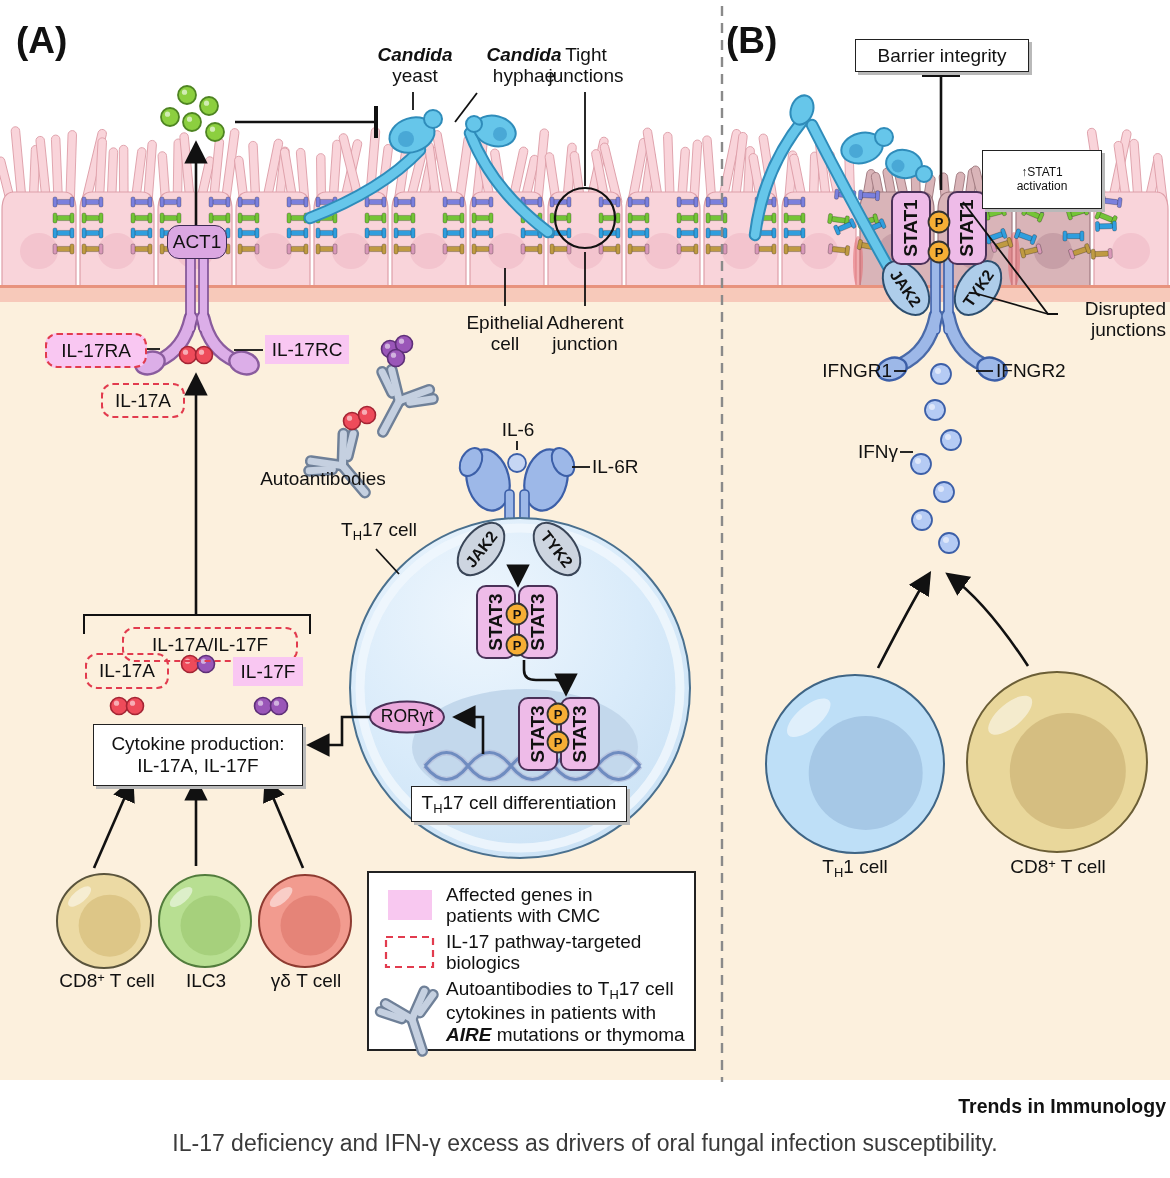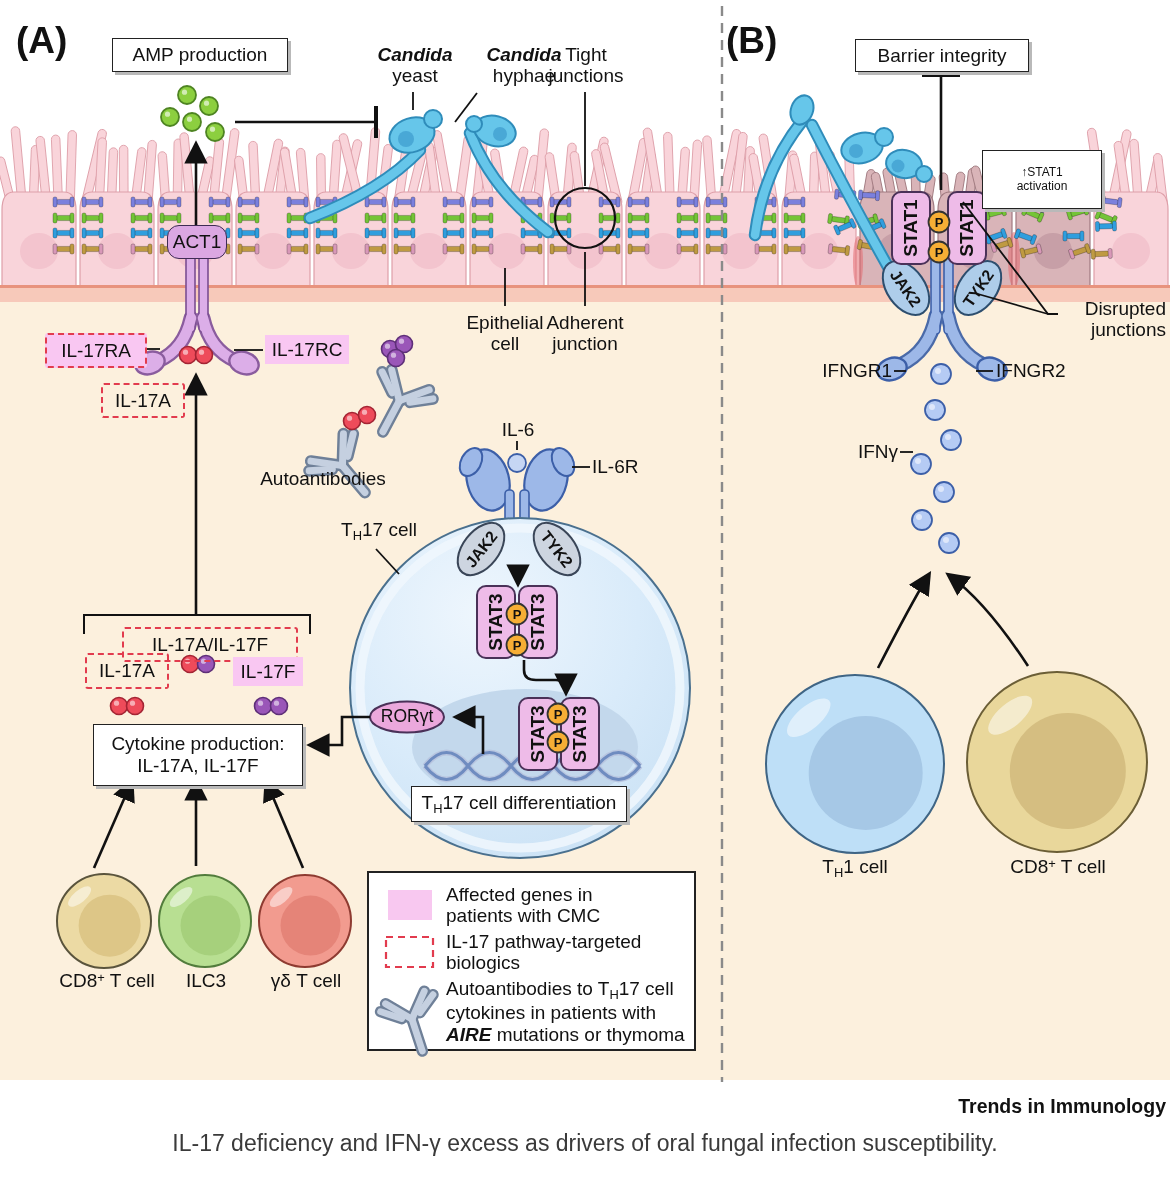--- a/index.html
+++ b/index.html
@@ -7,21 +7,21 @@
   .stage{position:absolute;left:0;top:0;width:1170px;height:1178px;}
   svg{position:absolute;left:0;top:0;}
   svg text{font-family:"Liberation Sans",sans-serif;}
   .lbl{position:absolute;font-size:19px;color:#111;line-height:1.13;text-align:center;}
   .left{text-align:left}.right{text-align:right}
   .box{position:absolute;background:#fff;border:1.7px solid #222;box-shadow:3px 3px 0 #b9b9b9;
        display:flex;align-items:center;justify-content:center;font-size:19px;color:#111;
        text-align:center;line-height:1.15;}
   .pinkbg{position:absolute;background:#f9c7f2;display:flex;align-items:center;justify-content:center;
        font-size:19px;color:#111;}
-  .dashred{border:2px dashed #e23b4e;border-radius:3px;background:transparent;position:absolute;
+  .dashred{border:2px dashed #e23b4e;border-radius:12px;background:transparent;position:absolute;
        display:flex;align-items:center;justify-content:center;font-size:19px;color:#111;}
   .pinkdash{background:#f9c7f2;}
   .panel-letter{position:absolute;font-weight:bold;font-size:37px;color:#111;}
   .sub{font-size:68%;vertical-align:-24%;}
   .sup{font-size:68%;vertical-align:32%;}
   .it{font-style:italic;font-weight:bold;}
   .act1box{position:absolute;background:#dba7e2;border:1.8px solid #3f2b54;border-radius:12px;
        display:flex;align-items:center;justify-content:center;font-size:19px;color:#111;}
   .journal{position:absolute;font-weight:bold;font-size:20.5px;color:#111;
        transform:scaleX(.95);transform-origin:right center;}
@@ -964,23 +964,20 @@
         <circle cx="215" cy="132" r="9" fill="#8ccf3f" stroke="#4e8422" stroke-width="1.8"></circle>
         <circle cx="212.5" cy="129.2" r="2.6" fill="#fff" opacity="0.6"></circle>
       </g>
 
   <line x1="722" y1="6" x2="722" y2="1082" stroke="#8a8a8a" stroke-width="2.4" stroke-dasharray="10 7"></line>
 </svg>
 
 <div class="panel-letter" style="left:16px;top:20px">(A)</div>
 <div class="panel-letter" style="left:726px;top:20px">(B)</div>
 
-<div class="box" style="left:112px;top:38px;width:174px;height:32px">
-  <span>AMP production</span>
-</div>
 
 <div class="lbl" style="left:372px;top:44px;width:86px">
   <div class="it">Candida</div>
   <div>yeast</div>
 </div>
 <div class="lbl" style="left:474px;top:44px;width:100px">
   <div class="it">Candida</div>
   <div>hyphae</div>
 </div>
 <div class="lbl" style="left:538px;top:44px;width:96px">

